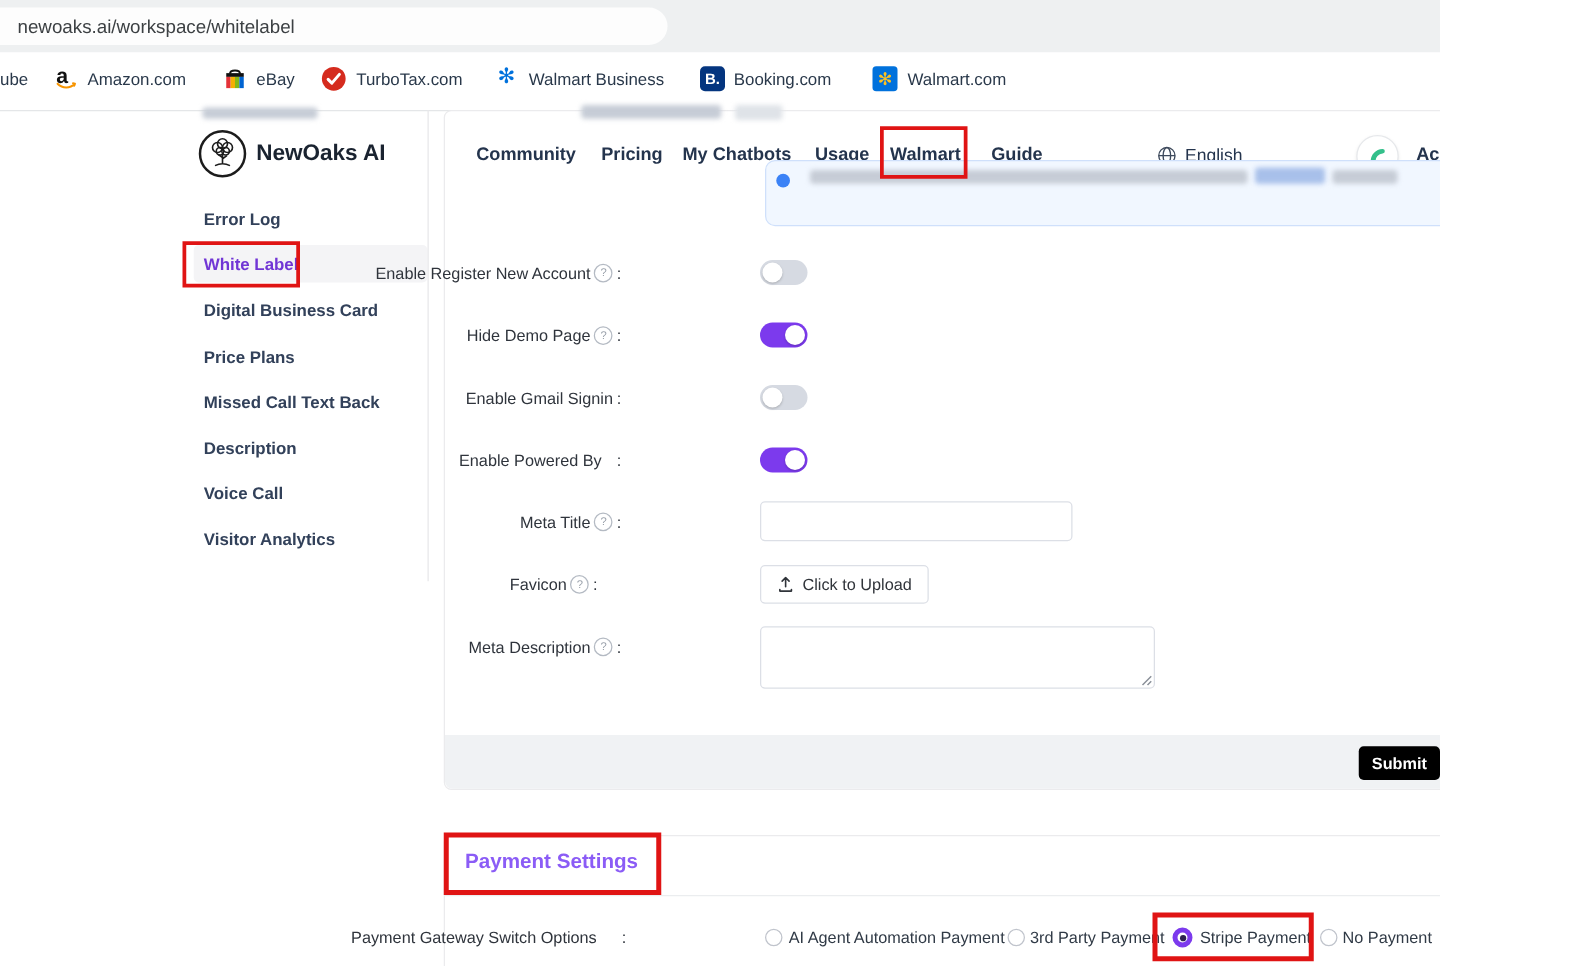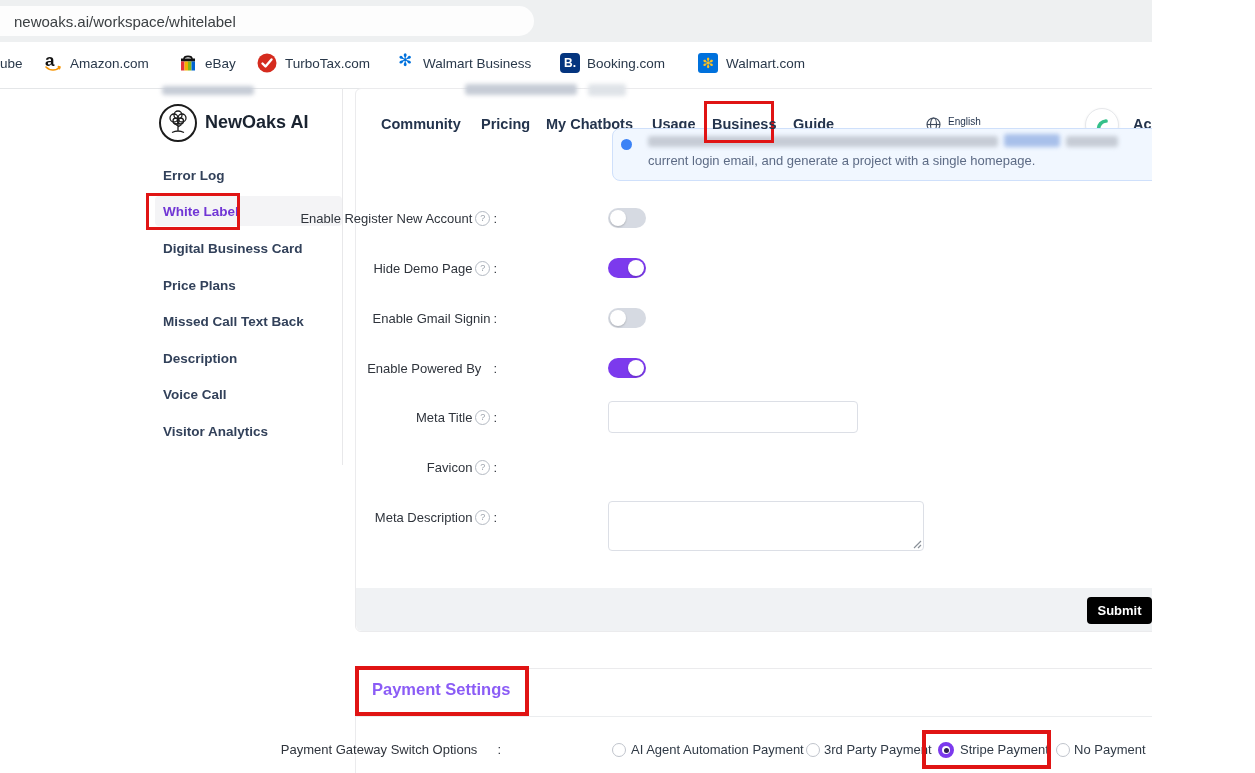--- a/index.html
+++ b/index.html
@@ -158,44 +158,43 @@
 
   <div class="card" style="left:355px;top:88px;width:840px;height:544px;"></div>
 
   <div class="abs blur" style="left:465px;top:84px;width:112px;height:11px;z-index:3;"></div>
   <div class="abs blur light" style="left:588px;top:84px;width:38px;height:12px;z-index:3;"></div>
 
   <div class="nav-item" style="left:381px;">Community</div>
   <div class="nav-item" style="left:481px;text-align:right;">Pricing</div>
   <div class="nav-item" style="left:546px;">My Chatbots</div>
   <div class="nav-item" style="left:652px;">Usage</div>
-  <div class="nav-item" style="left:712px;z-index:51;">Business</div>
+  <div class="nav-item" style="left:712px;z-index:51;">Walmart</div>
   <div class="nav-item" style="left:793px;">Guide</div>
   <svg class="abs" style="left:926px;top:117px;" width="15" height="15" viewBox="0 0 15 15" fill="none" stroke="#3e4a5c" stroke-width="1.1">
     <circle cx="7.5" cy="7.5" r="6.5"></circle>
       <ellipse cx="7.5" cy="7.5" rx="3" ry="6.5"></ellipse>
       <path d="M1 7.5 L14 7.5"></path>
   </svg>
-  <div class="nav-item" style="left:948px;font-weight:400;font-size:10px;">English</div>
+  <div class="nav-item" style="left:948px;font-weight:400;font-size:14px;">English</div>
   <div class="phone-circle">
     <svg width="16" height="16" viewBox="0 0 18 18" fill="none" stroke="#34c08b" stroke-width="4.2" stroke-linecap="round">
       <path d="M5 13.5 A 9 9 0 0 1 13.5 4.5"></path>
     </svg>
   </div>
   <div class="nav-item" style="left:1133px;">
     <span>Account</span>
     <span style="font-weight:400;">→</span>
   </div>
 
   <div class="alert"></div>
   <div class="alert-dot"></div>
   <div class="abs blur" style="left:648px;top:136px;width:350px;height:11px;"></div>
   <div class="abs blur blue" style="left:1004px;top:134px;width:56px;height:13px;"></div>
   <div class="abs blur" style="left:1066px;top:136px;width:52px;height:11px;"></div>
-  <div class="alert-line2">current login email, and generate a project with a single homepage.</div>
 
   <div class="flabel" style="right:655px;top:211px;">
     <span>Enable Register New Account</span>
       <span class="help">
         <span>?</span>
       </span>
       <span>:</span>
   </div>
   <div class="toggle" style="left:608px;top:208px;">
       <div class="knob"></div>
@@ -230,27 +229,33 @@
 
   <div class="flabel" style="right:655px;top:410px;">
     <span>Meta Title</span>
       <span class="help">
         <span>?</span>
       </span>
       <span>:</span>
   </div>
   <input class="tinput" style="left: 608px; top: 401px; width: 250px; height: 32px;" value="">
 
-  <div class="flabel" style="right:655px;top:460px;">
+  <div class="flabel" style="right:674px;top:460px;">
     <span>Favicon</span>
       <span class="help">
         <span>?</span>
       </span>
       <span>:</span>
   </div>
+  <button class="upload-btn">
+    <svg width="13" height="13" viewBox="0 0 14 14" fill="none" stroke="#30343a" stroke-width="1.4" stroke-linecap="round" stroke-linejoin="round">
+      <path d="M7 9 L7 1.5 M4 4.2 L7 1.2 L10 4.2 M2 11.5 L2 12.8 L12 12.8 L12 11.5"></path>
+    </svg>
+    <span>Click to Upload</span>
+  </button>
 
   <div class="flabel" style="right:655px;top:510px;">
     <span>Meta Description</span>
       <span class="help">
         <span>?</span>
       </span>
       <span>:</span>
   </div>
   <textarea class="tinput" style="left: 608px; top: 501px; width: 316px; height: 50px; resize: none;"></textarea>
   <svg class="abs" style="left:912px;top:539px;" width="10" height="10" viewBox="0 0 10 10" stroke="#8a9099" stroke-width="1.2">

